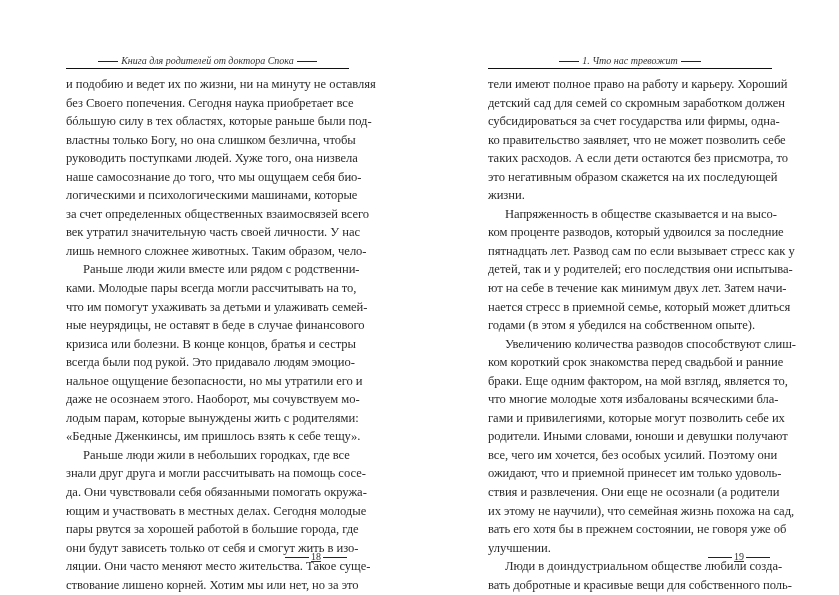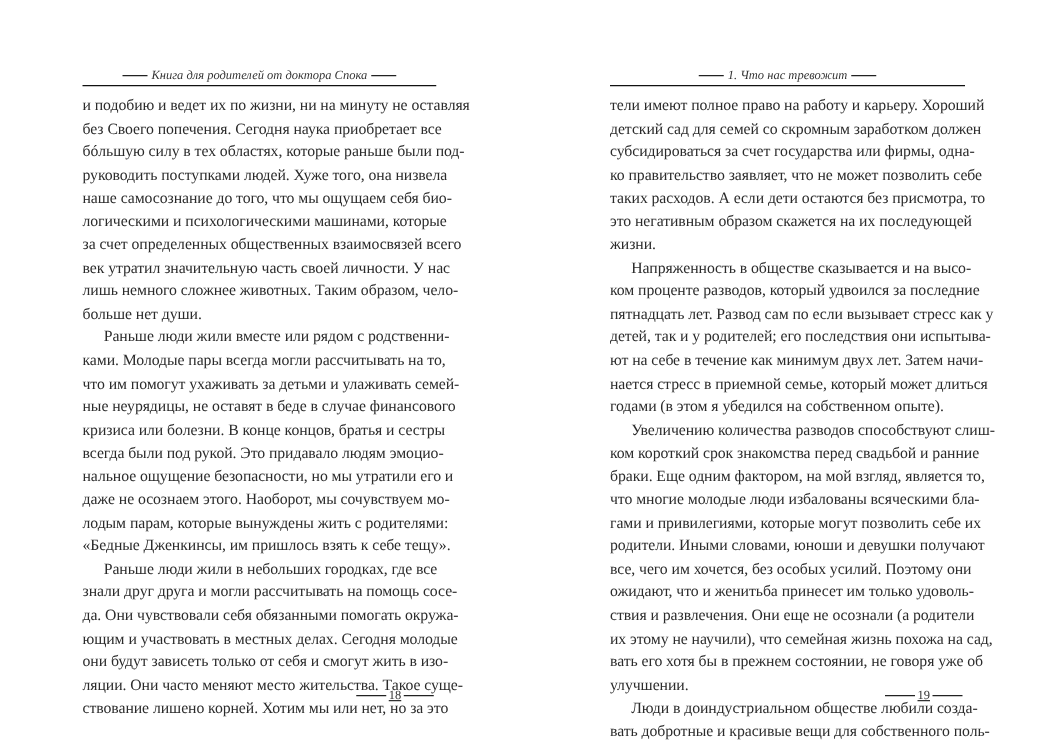--- a/index.html
+++ b/index.html
@@ -34,41 +34,42 @@
 
 <div class="page left">
   <div class="running-head">
     <span class="dash"></span><span>Книга для родителей от доктора Спока</span><span class="dash"></span>
   </div>
   <div class="head-rule"></div>
   <div class="body-text" id="left-body">
       <span class="line">и подобию и ведет их по жизни, ни на минуту не оставляя</span>
       <span class="line">без Своего попечения. Сегодня наука приобретает все</span>
       <span class="line">бóльшую силу в тех областях, которые раньше были под-</span>
+      <span class="line">властны только Богу, но она слишком безлична, чтобы</span>
       <span class="line">руководить поступками людей. Хуже того, она низвела</span>
       <span class="line">наше самосознание до того, что мы ощущаем себя био-</span>
       <span class="line">логическими и психологическими машинами, которые</span>
       <span class="line">за счет определенных общественных взаимосвязей всего</span>
       <span class="line">век утратил значительную часть своей личности. У нас</span>
       <span class="line">лишь немного сложнее животных. Таким образом, чело-</span>
-      <span class="line last">больше нет души.</span>
       <span class="line indent">Раньше люди жили вместе или рядом с родственни-</span>
       <span class="line">ками. Молодые пары всегда могли рассчитывать на то,</span>
       <span class="line">что им помогут ухаживать за детьми и улаживать семей-</span>
       <span class="line">ные неурядицы, не оставят в беде в случае финансового</span>
       <span class="line">кризиса или болезни. В конце концов, братья и сестры</span>
       <span class="line">всегда были под рукой. Это придавало людям эмоцио-</span>
       <span class="line">нальное ощущение безопасности, но мы утратили его и</span>
       <span class="line">даже не осознаем этого. Наоборот, мы сочувствуем мо-</span>
       <span class="line">лодым парам, которые вынуждены жить с родителями:</span>
       <span class="line last">«Бедные Дженкинсы, им пришлось взять к себе тещу».</span>
       <span class="line indent">Раньше люди жили в небольших городках, где все</span>
       <span class="line">знали друг друга и могли рассчитывать на помощь сосе-</span>
       <span class="line">да. Они чувствовали себя обязанными помогать окружа-</span>
       <span class="line">ющим и участвовать в местных делах. Сегодня молодые</span>
+      <span class="line">пары рвутся за хорошей работой в большие города, где</span>
       <span class="line">они будут зависеть только от себя и смогут жить в изо-</span>
       <span class="line">ляции. Они часто меняют место жительства. Такое суще-</span>
       <span class="line">ствование лишено корней. Хотим мы или нет, но за это</span>
     </div>
   <div class="folio">
     <span class="dash"></span><span>18</span><span class="dash"></span>
   </div>
 </div>
 
 <div class="page right">
@@ -87,25 +88,25 @@
       <span class="line indent">Напряженность в обществе сказывается и на высо-</span>
       <span class="line">ком проценте разводов, который удвоился за последние</span>
       <span class="line">пятнадцать лет. Развод сам по если вызывает стресс как у</span>
       <span class="line">детей, так и у родителей; его последствия они испытыва-</span>
       <span class="line">ют на себе в течение как минимум двух лет. Затем начи-</span>
       <span class="line">нается стресс в приемной семье, который может длиться</span>
       <span class="line last">годами (в этом я убедился на собственном опыте).</span>
       <span class="line indent">Увеличению количества разводов способствуют слиш-</span>
       <span class="line">ком короткий срок знакомства перед свадьбой и ранние</span>
       <span class="line">браки. Еще одним фактором, на мой взгляд, является то,</span>
-      <span class="line">что многие молодые люди избалованы всяческими бла-</span>
+      <span class="line">что многие молодые хотя избалованы всяческими бла-</span>
       <span class="line">гами и привилегиями, которые могут позволить себе их</span>
       <span class="line">родители. Иными словами, юноши и девушки получают</span>
       <span class="line">все, чего им хочется, без особых усилий. Поэтому они</span>
-      <span class="line">ожидают, что и женитьба принесет им только удоволь-</span>
+      <span class="line">ожидают, что и приемной принесет им только удоволь-</span>
       <span class="line">ствия и развлечения. Они еще не осознали (а родители</span>
       <span class="line">их этому не научили), что семейная жизнь похожа на сад,</span>
       <span class="line">вать его хотя бы в прежнем состоянии, не говоря уже об</span>
       <span class="line last">улучшении.</span>
       <span class="line indent">Люди в доиндустриальном обществе любили созда-</span>
       <span class="line">вать добротные и красивые вещи для собственного поль-</span>
     </div>
   <div class="folio">
     <span class="dash"></span><span>19</span><span class="dash"></span>
   </div>

